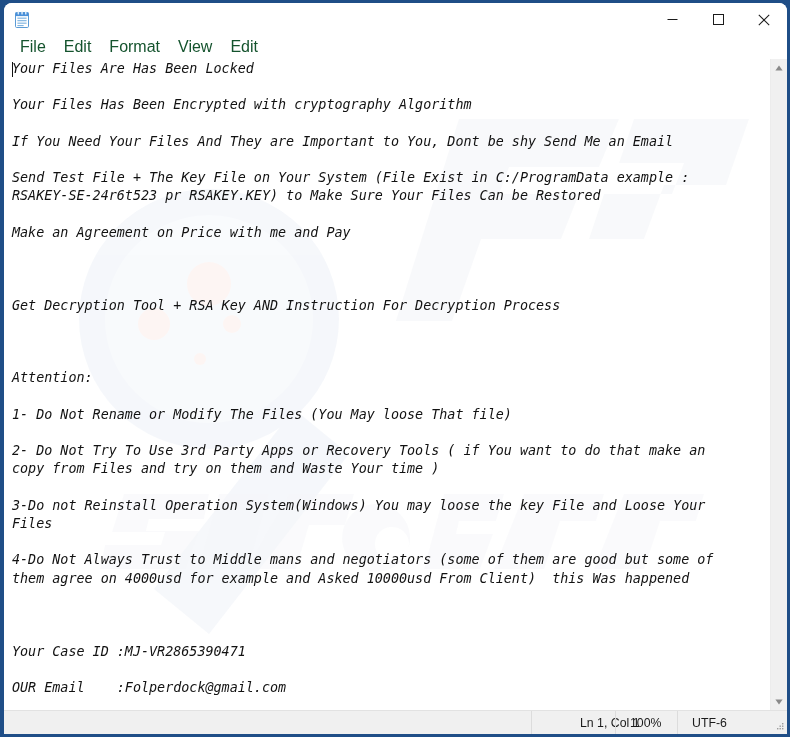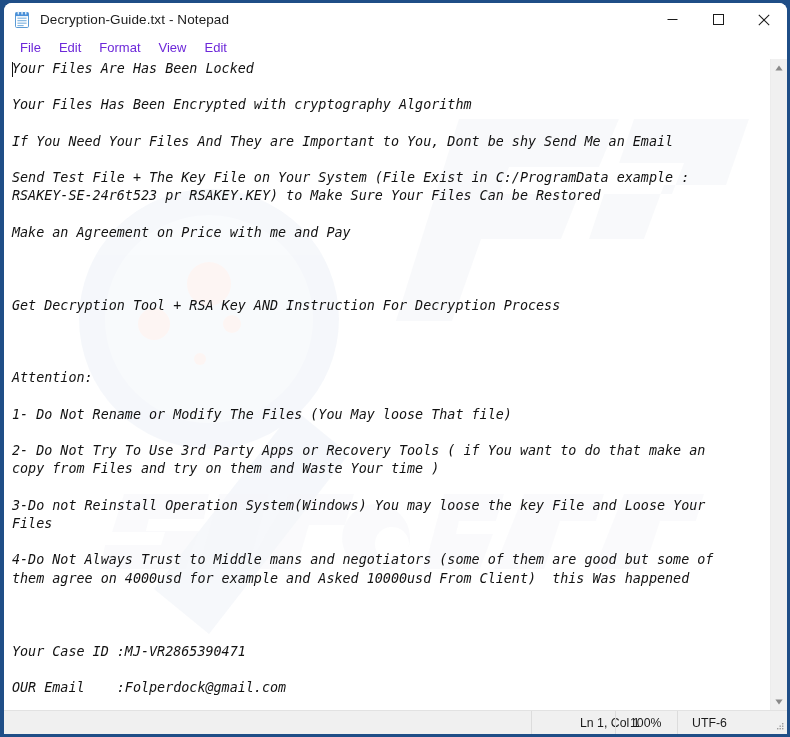--- a/index.html
+++ b/index.html
@@ -84,22 +84,22 @@
     left: 0; top: 33px;
     width: 783px;
     height: 23px;
     background: #ffffff;
     display: flex;
     align-items: center;
     padding-left: 7px;
     box-sizing: border-box;
   }
   .menu-item {
-    font-size: 13px;
-    color: #6d28d9;
+    font-size: 16px;
+    color: #14532d;
     padding: 1px 9px 2px 9px;
     white-space: nowrap;
     cursor: default;
   }
 
   
   #editor-wrap {
     position: absolute;
     left: 0; top: 56px;
     width: 783px;
@@ -220,21 +220,20 @@
           <rect x="2.5" y="1.5" width="13" height="3.6" fill="#4a90d9"></rect>
           <rect x="4.6" y="0.4" width="1.5" height="3.2" rx="0.6" fill="#d8eaf8"></rect>
           <rect x="8.3" y="0.4" width="1.5" height="3.2" rx="0.6" fill="#d8eaf8"></rect>
           <rect x="12.0" y="0.4" width="1.5" height="3.2" rx="0.6" fill="#d8eaf8"></rect>
           <rect x="4.4" y="6.6" width="9.2" height="1.15" fill="#7fb4e0"></rect>
           <rect x="4.4" y="9.1" width="9.2" height="1.15" fill="#7fb4e0"></rect>
           <rect x="4.4" y="11.6" width="9.2" height="1.15" fill="#7fb4e0"></rect>
           <rect x="4.4" y="14.0" width="6.2" height="1.15" fill="#7fb4e0"></rect>
         </svg>
       </span>
-      <span id="title-text">Decryption-Guide.txt - Notepad</span>
 
       <div id="window-controls">
         <button class="wc">
           <svg width="11" height="11" viewBox="0 0 11 11">
             <line x1="0.5" y1="5.5" x2="10.5" y2="5.5" stroke="#1b1b1b" stroke-width="1"></line>
           </svg>
         </button>
         <button class="wc">
           <svg width="11" height="11" viewBox="0 0 11 11">
             <rect x="0.5" y="0.5" width="10" height="10" fill="none" stroke="#1b1b1b" stroke-width="1"></rect>

